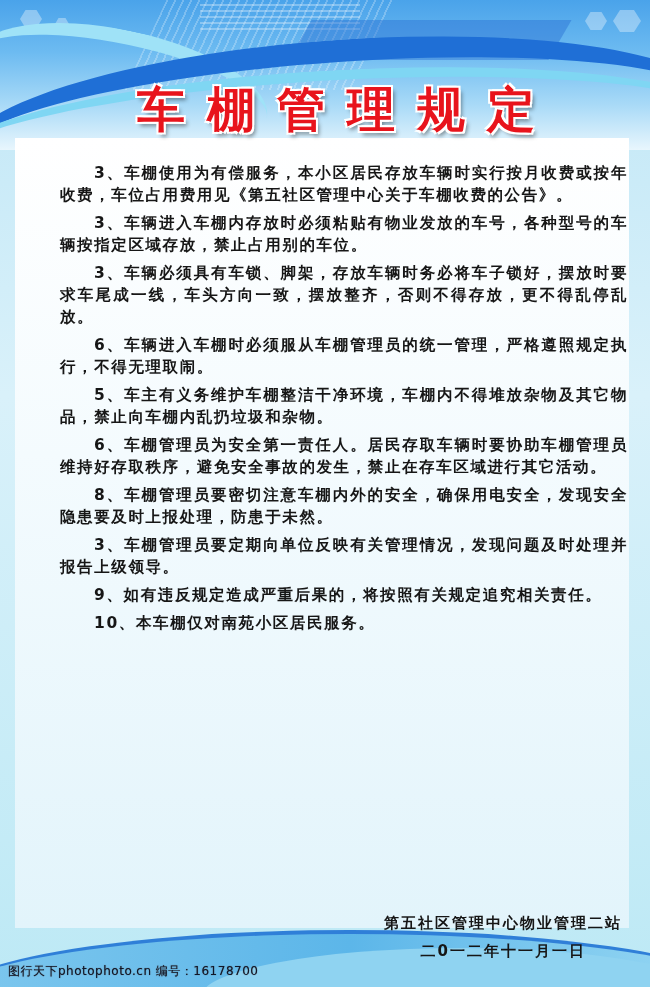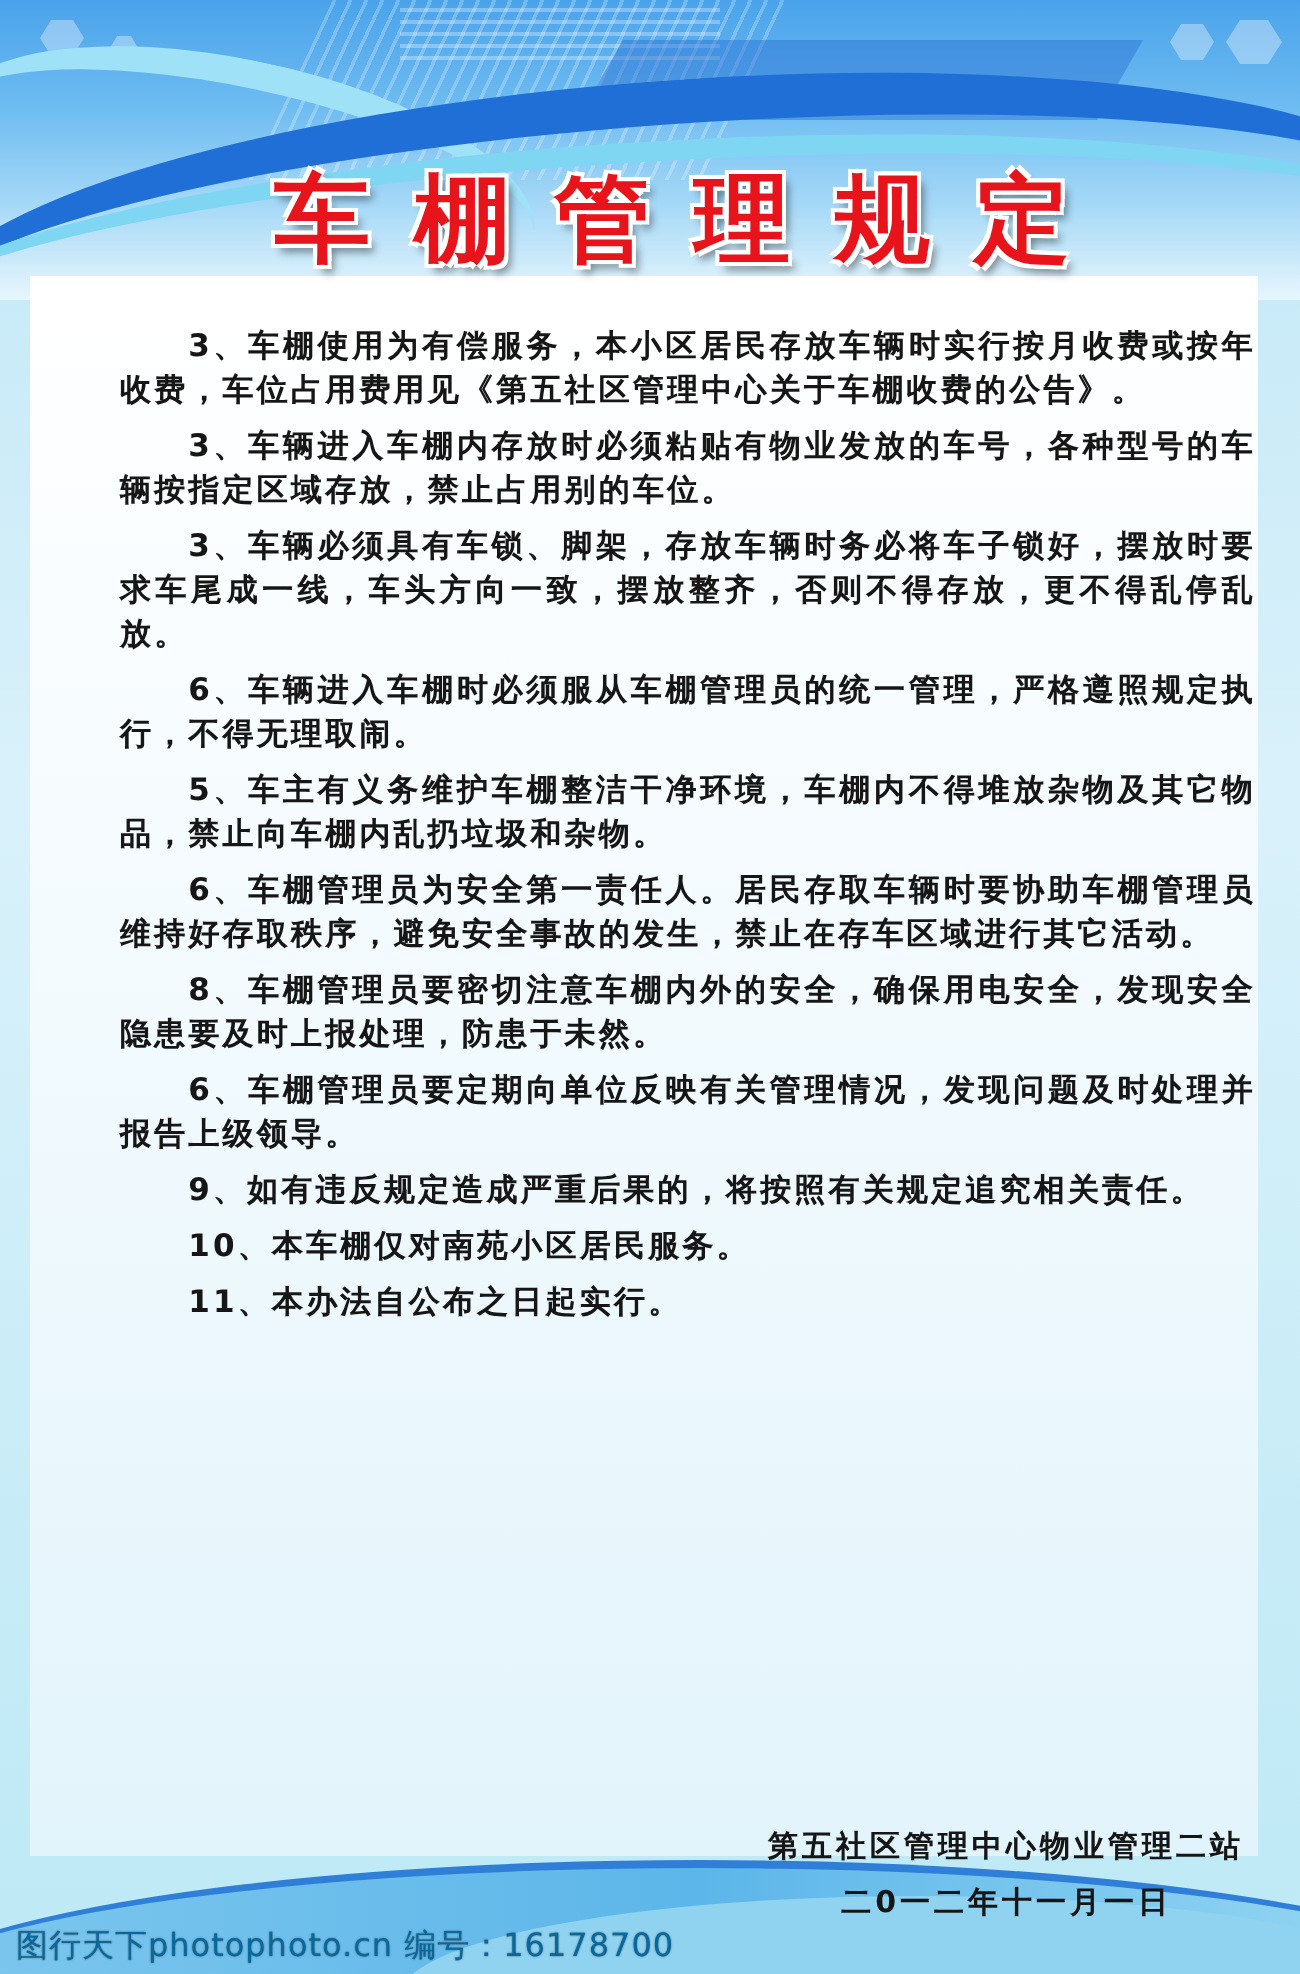--- a/index.html
+++ b/index.html
@@ -69,21 +69,21 @@
   .bottom-wave {
     position:absolute; left:-60px; top:930px; width:820px; height:140px; border-radius:50%;
     background: linear-gradient(90deg, #7fc8ee, #5cb6e9 50%, #9fdcf4);
     border-top:4px solid #2f7fd8;
   }
   .bottom-wave2 {
     position:absolute; left:200px; top:948px; width:520px; height:100px; border-radius:50%;
     background:#8fd3f1;
   }
   .watermark {
-    position:absolute; left:8px; top:963px; font-size:16px; color:#0369a1;
+    position:absolute; left:8px; top:963px; font-size:12px; color:#0f172a;
     letter-spacing:0.5px; text-shadow:0 0 1px #555; font-family:"DejaVu Sans", sans-serif;
   }
 </style>
 </head>
 <body>
 
 <div class="header">
   <div class="hdr-grid"></div>
   <div class="hdr-grid2"></div>
   <div class="hdr-block"></div>
@@ -101,24 +101,23 @@
 <div class="title">车棚管理规定</div>
 
 <div class="content">
   <p>3、车棚使用为有偿服务，本小区居民存放车辆时实行按月收费或按年收费，车位占用费用见《第五社区管理中心关于车棚收费的公告》。</p>
   <p>3、车辆进入车棚内存放时必须粘贴有物业发放的车号，各种型号的车辆按指定区域存放，禁止占用别的车位。</p>
   <p>3、车辆必须具有车锁、脚架，存放车辆时务必将车子锁好，摆放时要求车尾成一线，车头方向一致，摆放整齐，否则不得存放，更不得乱停乱放。</p>
   <p>6、车辆进入车棚时必须服从车棚管理员的统一管理，严格遵照规定执行，不得无理取闹。</p>
   <p>5、车主有义务维护车棚整洁干净环境，车棚内不得堆放杂物及其它物品，禁止向车棚内乱扔垃圾和杂物。</p>
   <p>6、车棚管理员为安全第一责任人。居民存取车辆时要协助车棚管理员维持好存取秩序，避免安全事故的发生，禁止在存车区域进行其它活动。</p>
   <p>8、车棚管理员要密切注意车棚内外的安全，确保用电安全，发现安全隐患要及时上报处理，防患于未然。</p>
-  <p>6、车棚管理员要定期向单位反映有关管理情况，发现问题及时处理并报告上级领导。</p>
+  <p>3、车棚管理员要定期向单位反映有关管理情况，发现问题及时处理并报告上级领导。</p>
   <p>9、如有违反规定造成严重后果的，将按照有关规定追究相关责任。</p>
   <p>10、本车棚仅对南苑小区居民服务。</p>
-  <p>11、本办法自公布之日起实行。</p>
 </div>
 
 <div class="bottom-wave"></div>
 <div class="bottom-wave2"></div>
 
 <div class="sign">
   <div class="org">第五社区管理中心物业管理二站</div>
   <div class="date">二0一二年十一月一日</div>
 </div>
 

